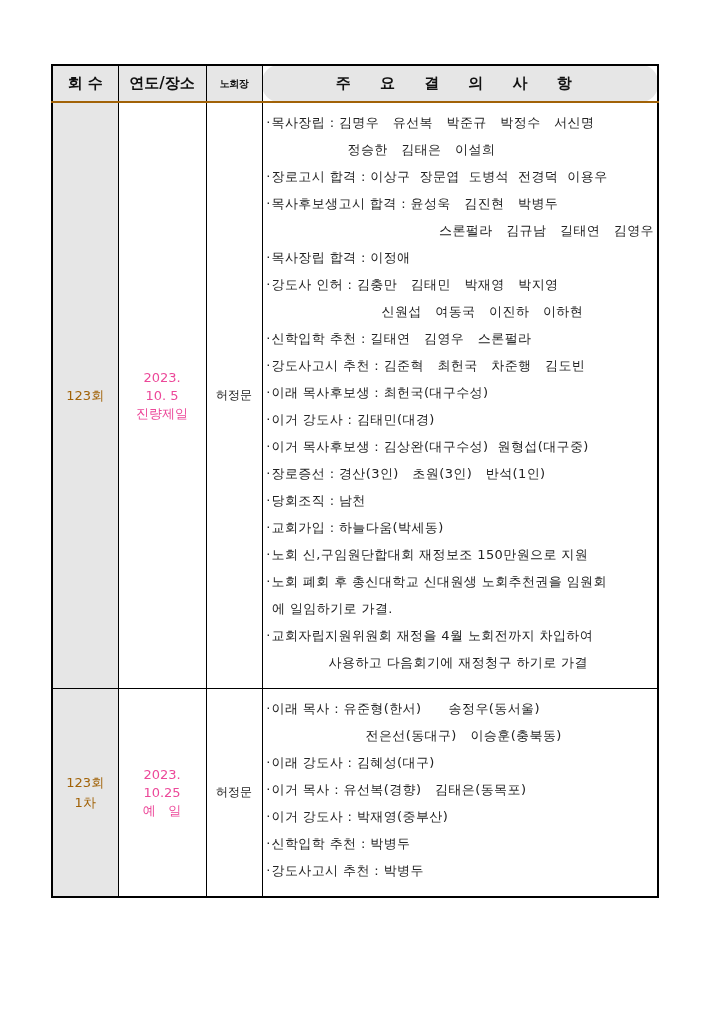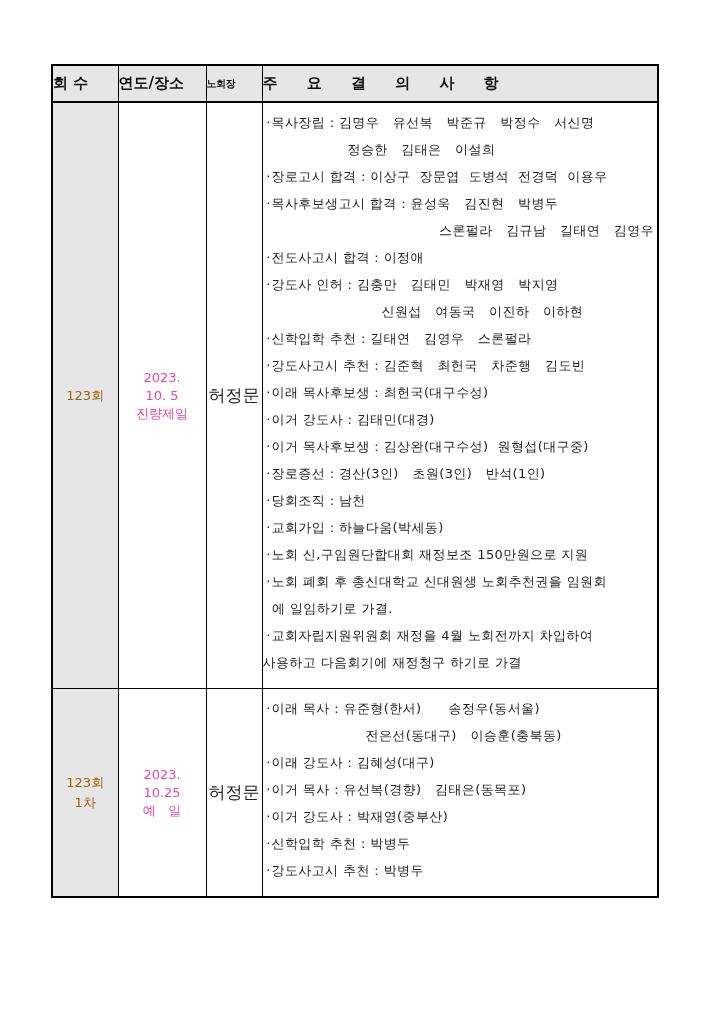--- a/index.html
+++ b/index.html
@@ -9,35 +9,35 @@
     border-collapse: collapse; table-layout: fixed;
     border: 2px solid #000;
   }
   .tbl td, .tbl th { border: 1px solid #000; padding: 0; vertical-align: middle; }
   .tbl col.c1 { width: 66px; }
   .tbl col.c2 { width: 88px; }
   .tbl col.c3 { width: 56px; }
   .tbl col.c4 { width: 396px; }
   .tbl thead th {
     height: 35px; background: #e6e6e6; font-weight: bold; font-size: 15px;
-    text-align: left; border-bottom: 2px solid #000000;
+    text-align: center; border-bottom: 2px solid #a16207;
   }
-  .tbl thead th.h-main { letter-spacing: 12px; }
+  .tbl thead th.h-main { letter-spacing: 12px; border-radius: 17px; }
   .tbl thead th.h-small { font-size: 10px; letter-spacing: -0.5px; }
   .tbl td.num { background: #e6e6e6; text-align: center; font-size: 13px; line-height: 20px; color: #a16207; }
   .tbl td.date { text-align: center; font-size: 13px; line-height: 18px; color: #ec4899; }
-  .tbl td.chair { text-align: center; font-size: 17px; color: #222; }
+  .tbl td.chair { text-align: center; font-size: 12px; color: #222; }
   .tbl td.items { vertical-align: top; padding: 6px 3px 4px 3px; font-size: 13px; color: #222; }
   .line { height: 27px; line-height: 27px; white-space: pre; letter-spacing: 0.4px; }
   .line.ind1 { padding-left: 82px; }
   .line.ind2 { padding-left: 138px; text-align: right; }
   .line.ind3 { padding-left: 116px; }
   .line.ind4 { padding-left: 100px; }
   .line.ind0 { padding-left: 2px; }
-  .line.flush { padding-left: 0; margin-left: -3px; }
+  .line.flush { padding-left: 0; margin-left: -3px; text-align: center; }
   .bullet { display: inline-block; width: 6px; text-align: center; }
   .spacer-bottom { height: 8px; }
 </style>
 </head>
 <body>
 
 <table class="tbl">
   <colgroup>
       <col class="c1">
       <col class="c2">
@@ -62,21 +62,21 @@
           <div style="white-space: pre;">10. 5</div>
           <div style="white-space: pre;">진량제일</div>
         </td>
         <td class="chair">허정문</td>
         <td class="items">
           <div class="line"><span class="bullet">·</span><span>목사장립 : 김명우   유선복   박준규   박정수   서신명</span></div>
           <div class="line ind1"><span>정승한   김태은   이설희</span></div>
           <div class="line"><span class="bullet">·</span><span>장로고시 합격 : 이상구  장문엽  도병석  전경덕  이용우</span></div>
           <div class="line"><span class="bullet">·</span><span>목사후보생고시 합격 : 윤성욱   김진현   박병두</span></div>
           <div class="line ind2"><span>스론펄라   김규남   길태연   김영우</span></div>
-          <div class="line"><span class="bullet">·</span><span>전도사고시 합격 : 이정애</span></div>
+          <div class="line"><span class="bullet">·</span><span>목사장립 합격 : 이정애</span></div>
           <div class="line"><span class="bullet">·</span><span>강도사 인허 : 김충만   김태민   박재영   박지영</span></div>
           <div class="line ind3"><span>신원섭   여동국   이진하   이하현</span></div>
           <div class="line"><span class="bullet">·</span><span>신학입학 추천 : 길태연   김영우   스론펄라</span></div>
           <div class="line"><span class="bullet">·</span><span>강도사고시 추천 : 김준혁   최헌국   차준행   김도빈</span></div>
           <div class="line"><span class="bullet">·</span><span>이래 목사후보생 : 최헌국(대구수성)</span></div>
           <div class="line"><span class="bullet">·</span><span>이거 강도사 : 김태민(대경)</span></div>
           <div class="line"><span class="bullet">·</span><span>이거 목사후보생 : 김상완(대구수성)  원형섭(대구중)</span></div>
           <div class="line"><span class="bullet">·</span><span>장로증선 : 경산(3인)   초원(3인)   반석(1인)</span></div>
           <div class="line"><span class="bullet">·</span><span>당회조직 : 남천</span></div>
           <div class="line"><span class="bullet">·</span><span>교회가입 : 하늘다움(박세동)</span></div>

